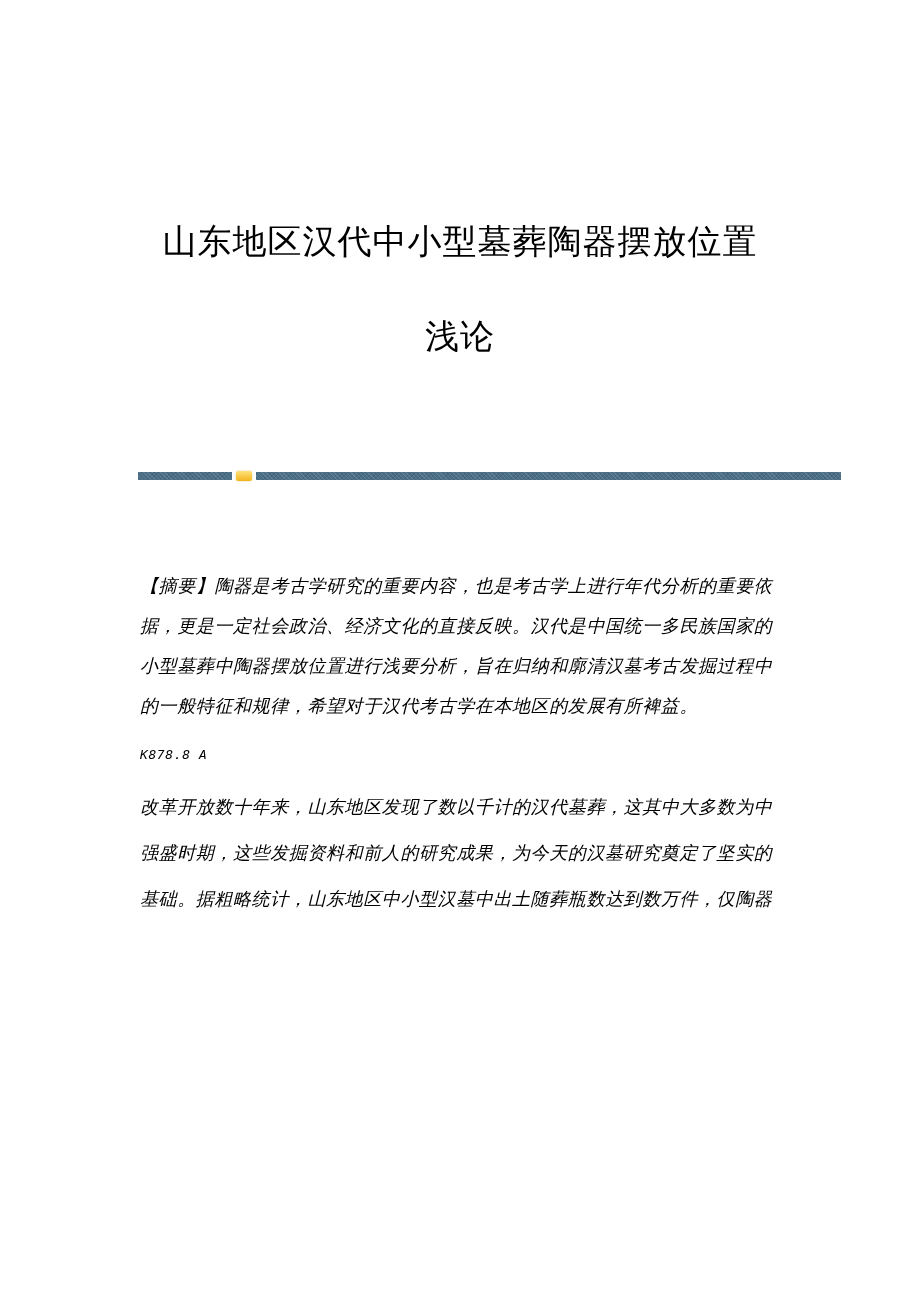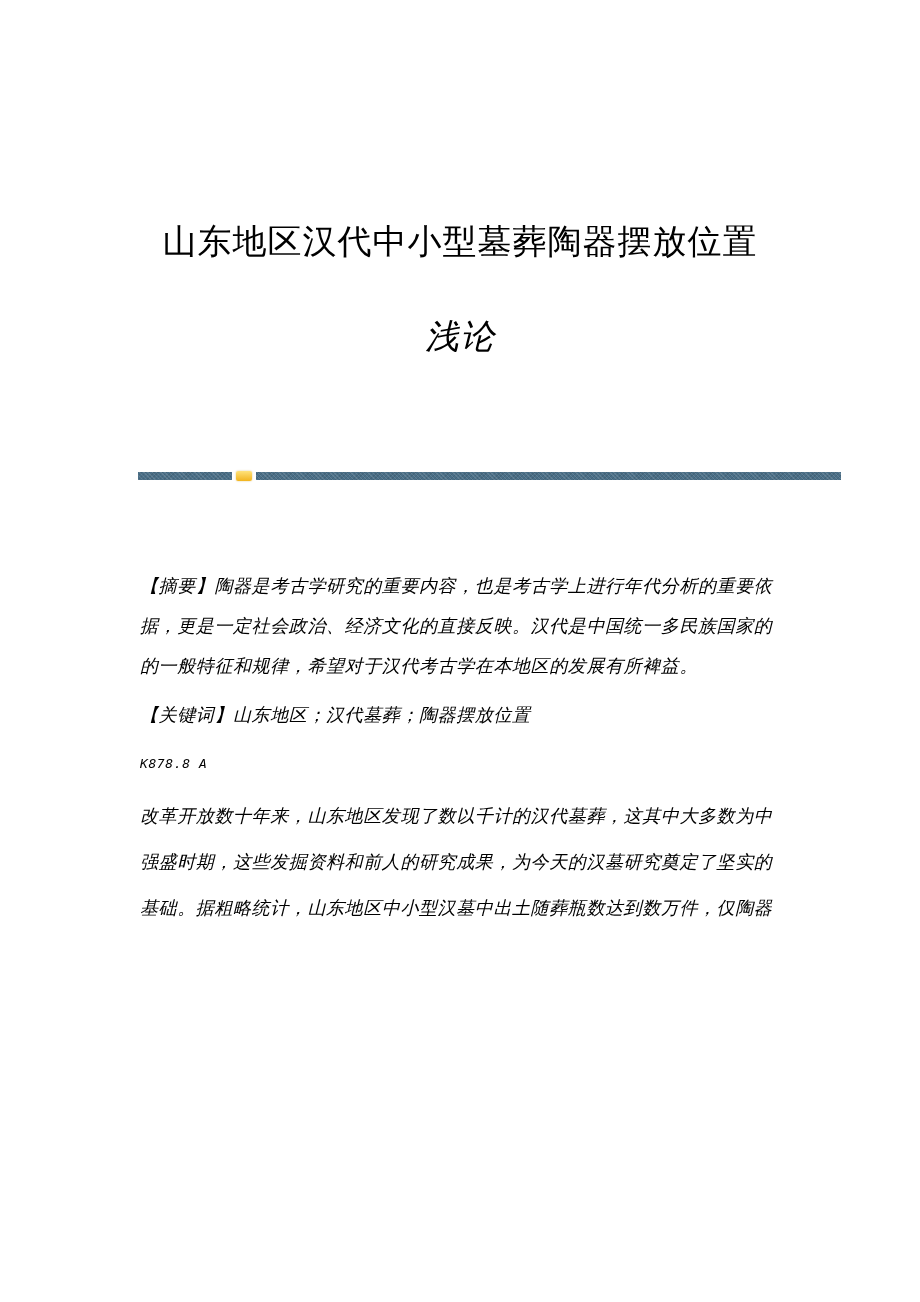--- a/index.html
+++ b/index.html
@@ -20,21 +20,21 @@
       left: 0;
       width: 920px;
       text-align: center;
       font-size: 34px;
       letter-spacing: 1px;
       font-weight: normal;
       margin: 0;
       line-height: 40px;
     }
     .title.line1 { top: 221px; }
-    .title.line2 { top: 316px; font-style: italic; }
+    .title.line2 { top: 316px; }
 
     .divider {
       position: absolute;
       top: 472px;
       left: 138px;
       width: 703px;
       height: 8px;
     }
     .divider .seg {
       position: absolute;
@@ -89,24 +89,22 @@
 <div class="divider">
   <div class="seg left"></div>
   <div class="ornament"></div>
   <div class="seg right"></div>
 </div>
 
 <div class="body-text">
   <p class="para abstract">
     <span class="line">【摘要】陶器是考古学研究的重要内容，也是考古学上进行年代分析的重要依</span>
     <span class="line">据，更是一定社会政治、经济文化的直接反映。汉代是中国统一多民族国家的</span>
+    <span class="line">小型墓葬中陶器摆放位置进行浅要分析，旨在归纳和廓清汉墓考古发掘过程中</span>
     <span class="line">的一般特征和规律，希望对于汉代考古学在本地区的发展有所裨益。</span>
-  </p>
-  <p class="para keywords">
-    <span class="line">【关键词】山东地区；汉代墓葬；陶器摆放位置</span>
   </p>
   <p class="para classification">
     <span class="line">K878.8 A</span>
   </p>
   <p class="para body">
     <span class="line">改革开放数十年来，山东地区发现了数以千计的汉代墓葬，这其中大多数为中</span>
     <span class="line">强盛时期，这些发掘资料和前人的研究成果，为今天的汉墓研究奠定了坚实的</span>
     <span class="line">基础。据粗略统计，山东地区中小型汉墓中出土随葬瓶数达到数万件，仅陶器</span>
   </p>
 </div>

